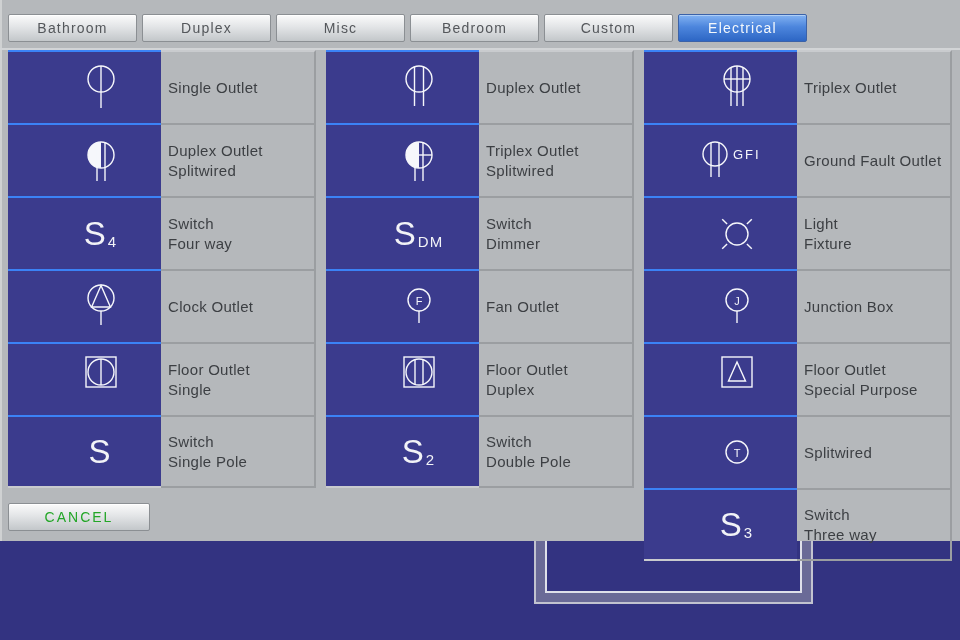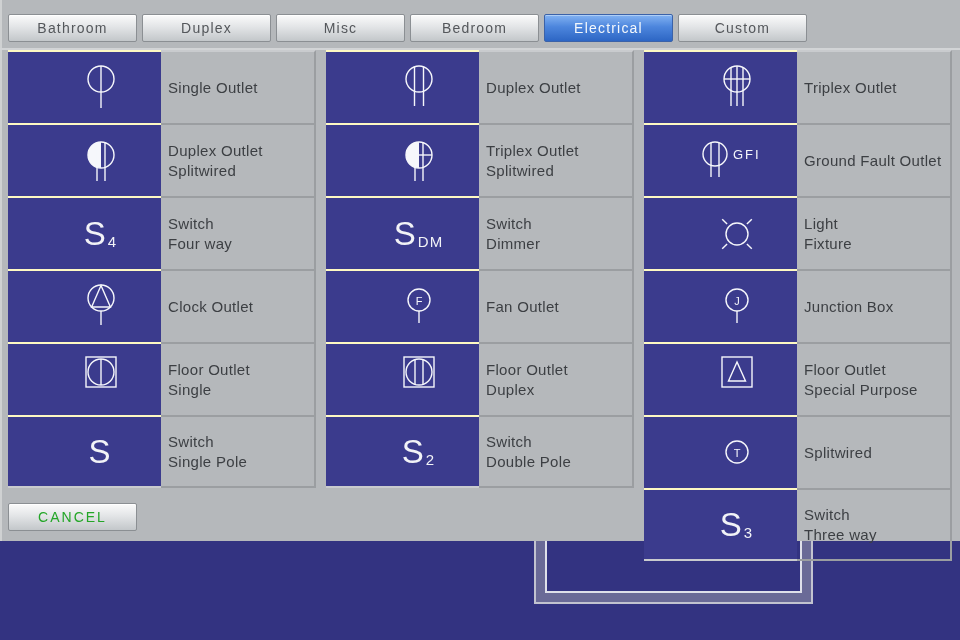--- a/index.html
+++ b/index.html
@@ -26,40 +26,40 @@
          font-size:14px; letter-spacing:1.2px; color:#54575b; text-align:center;
          display:flex; align-items:center; justify-content:center; cursor:pointer; }
   .tab.selected { background:linear-gradient(to bottom,#82b2f2,#4d86dd 45%,#2d66c4);
                   border:1px solid #3b62a8; box-shadow: inset 0 1px 0 #aecef6;
                   color:#f4f8fc; }
 
   
   .grid { position:absolute; top:50px; left:8px; right:8px; display:flex; gap:10px; }
   .col { flex:1; display:flex; flex-direction:column; }
   .cell { height:73px; display:flex; cursor:pointer; }
-  .icon-box { width:153px; background:#3b3b8d; border-top:2px solid #fef9c3;
+  .icon-box { width:153px; background:#3b3b8d; border-top:2px solid #3b82f6;
               display:flex; align-items:center; justify-content:center;padding-left:32px; }
   .cell:last-child .icon-box { border-bottom:2px solid #c9cbce; }
   .label-box { flex:1; border-top:2px solid #9b9ea1; border-right:2px solid #9b9ea1;
                display:flex; align-items:center; padding-left:7px;
                font-size:15px; line-height:20px; letter-spacing:0.3px; color:#3c3f43;
                white-space:pre; overflow:visible; }
   .cell:first-child .label-box { border-top-color:#c9cbce; }
   .cell:last-child .label-box { border-bottom:2px solid #9b9ea1; }
 
   .sym { stroke:#f6f7fb; fill:none; stroke-width:1.4; }
   .sym .fill { fill:#f6f7fb; stroke:none; }
   .sym text { fill:#f6f7fb; stroke:none; font-family:"Liberation Sans", sans-serif; }
 
   .sglyph { display:flex; align-items:baseline; color:#f2f3f7; }
   .s-main { font-size:33px; line-height:33px; }
   .s-sub  { font-size:15px; margin-left:2px; position:relative; top:2px; letter-spacing:1px; }
 
   
-  .cancel { position:absolute; top:503px; left:8px; width:129px; height:28px;
+  .cancel { position:absolute; top:503px; left:8px; width:142px; height:28px;
             border:1px solid #8b8f93; border-radius:2px;
             background:linear-gradient(to bottom,#fbfbfb,#e3e5e7 45%,#c3c7ca);
             box-shadow: inset 0 1px 0 #ffffff;
             font-size:14px; letter-spacing:2px; color:#23a627;
             display:flex; align-items:center; justify-content:center; cursor:pointer; }
 </style>
 </head>
 <body>
 
 <div class="screen">
@@ -72,22 +72,22 @@
     </div>
   </div>
 
   <div class="chrome">
 
     <div class="tabbar">
       <div class="tab">Bathroom</div>
       <div class="tab">Duplex</div>
       <div class="tab">Misc</div>
       <div class="tab">Bedroom</div>
+      <div class="tab">Custom</div>
       <div class="tab selected">Electrical</div>
-      <div class="tab">Custom</div>
     </div>
 
     <div class="grid">
 
       <div class="col">
 
         <div class="cell">
           <div class="icon-box">
             <svg class="sym" viewBox="0 0 64 64" width="64" height="64">
               <circle cx="32" cy="23" r="13"></circle>

